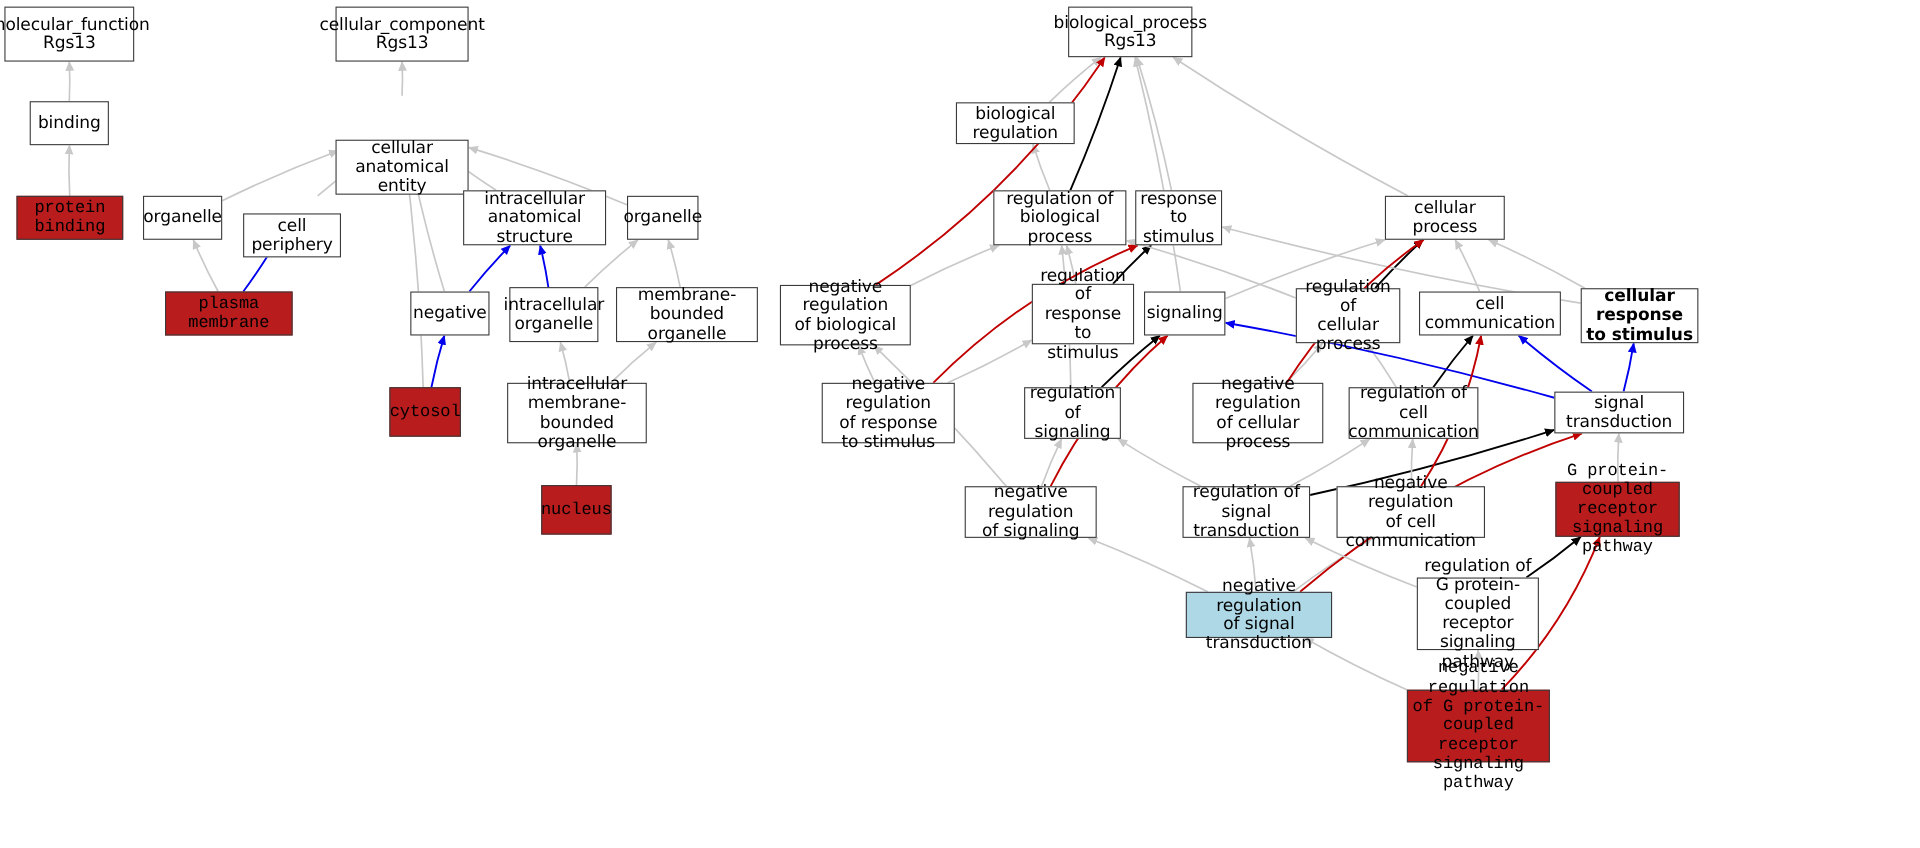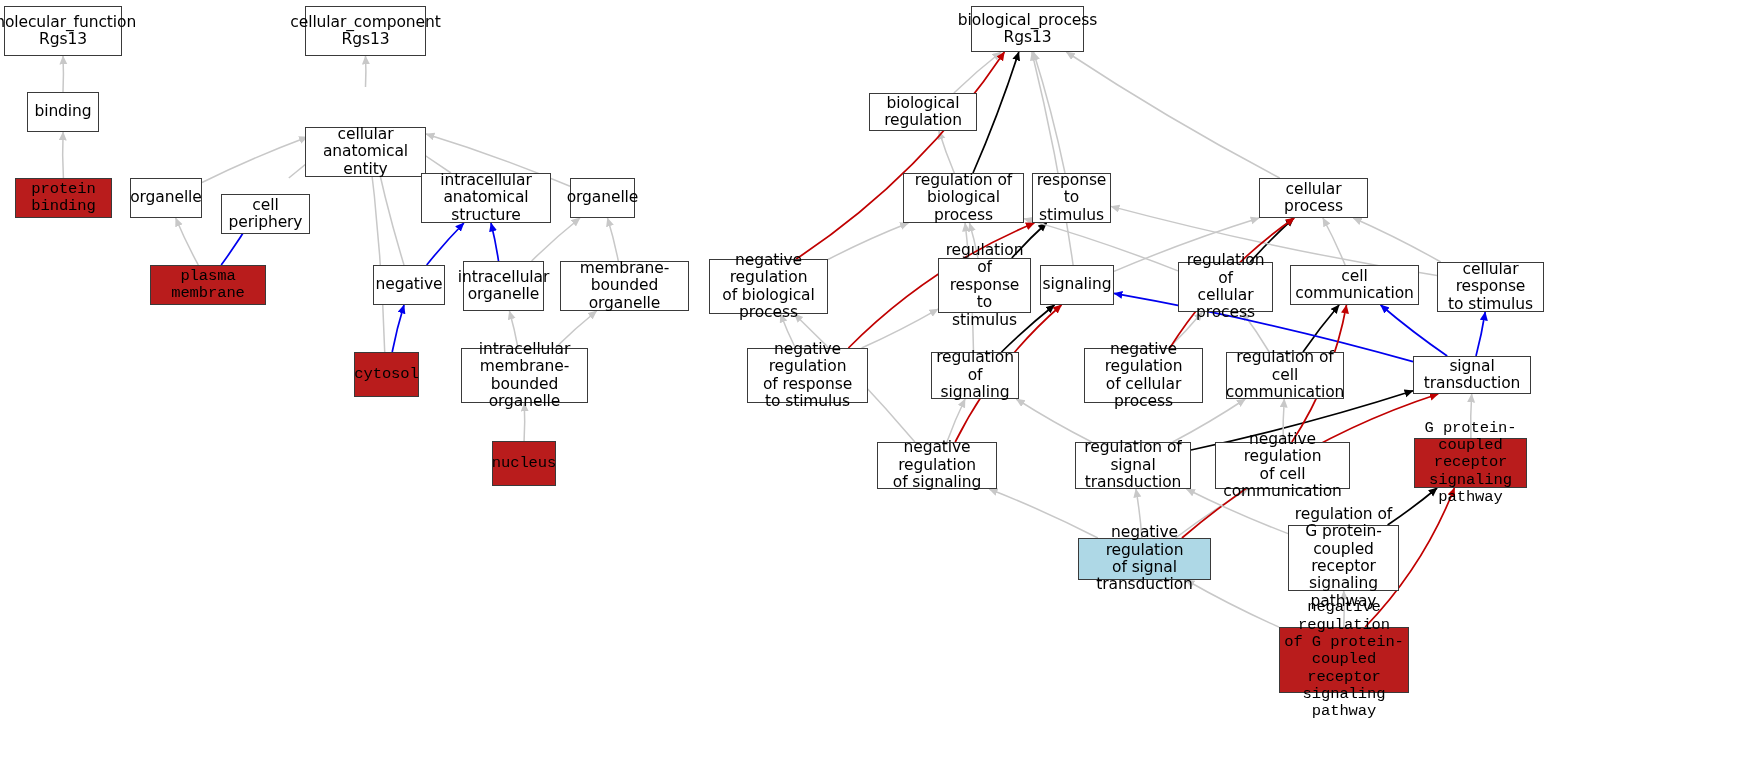--- a/index.html
+++ b/index.html
@@ -172,21 +172,21 @@
       <div class="go-node fill-white" style="left: 709px; top: 259px; width: 119px; height: 55px;">negative regulation
 of biological
 process</div>
       <div class="go-node fill-white" style="left: 938px; top: 258px; width: 93px; height: 55px;">regulation of
 response to
 stimulus</div>
       <div class="go-node fill-white" style="left: 1040px; top: 265px; width: 74px; height: 40px;">signaling</div>
       <div class="go-node fill-white" style="left: 1178px; top: 262px; width: 95px; height: 50px;">regulation of
 cellular process</div>
       <div class="go-node fill-white" style="left: 1290px; top: 265px; width: 129px; height: 40px;">cell communication</div>
-      <div class="go-node fill-white" style="left: 1437px; top: 262px; width: 107px; height: 50px;">cellular response
+      <div class="go-node fill-white" style="left: 1437px; top: 262px; width: 107px; height: 50px; font-weight: bold;">cellular response
 to stimulus</div>
       <div class="go-node fill-white" style="left: 747px; top: 348px; width: 121px; height: 55px;">negative regulation
 of response
 to stimulus</div>
       <div class="go-node fill-white" style="left: 931px; top: 352px; width: 88px; height: 47px;">regulation of
 signaling</div>
       <div class="go-node fill-white" style="left: 1084px; top: 348px; width: 119px; height: 55px;">negative regulation
 of cellular
 process</div>
       <div class="go-node fill-white" style="left: 1226px; top: 352px; width: 118px; height: 47px;">regulation of

